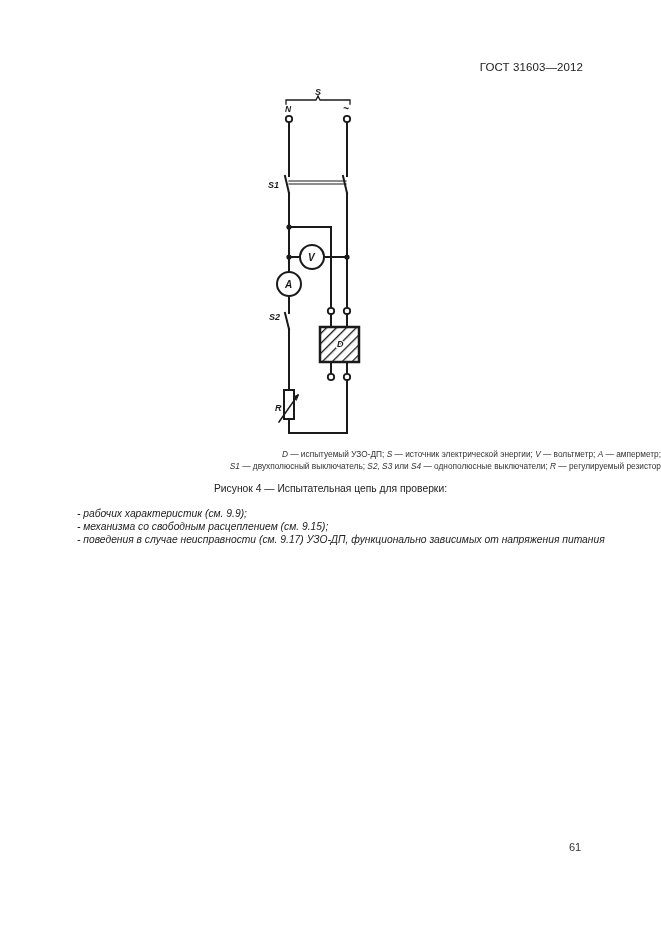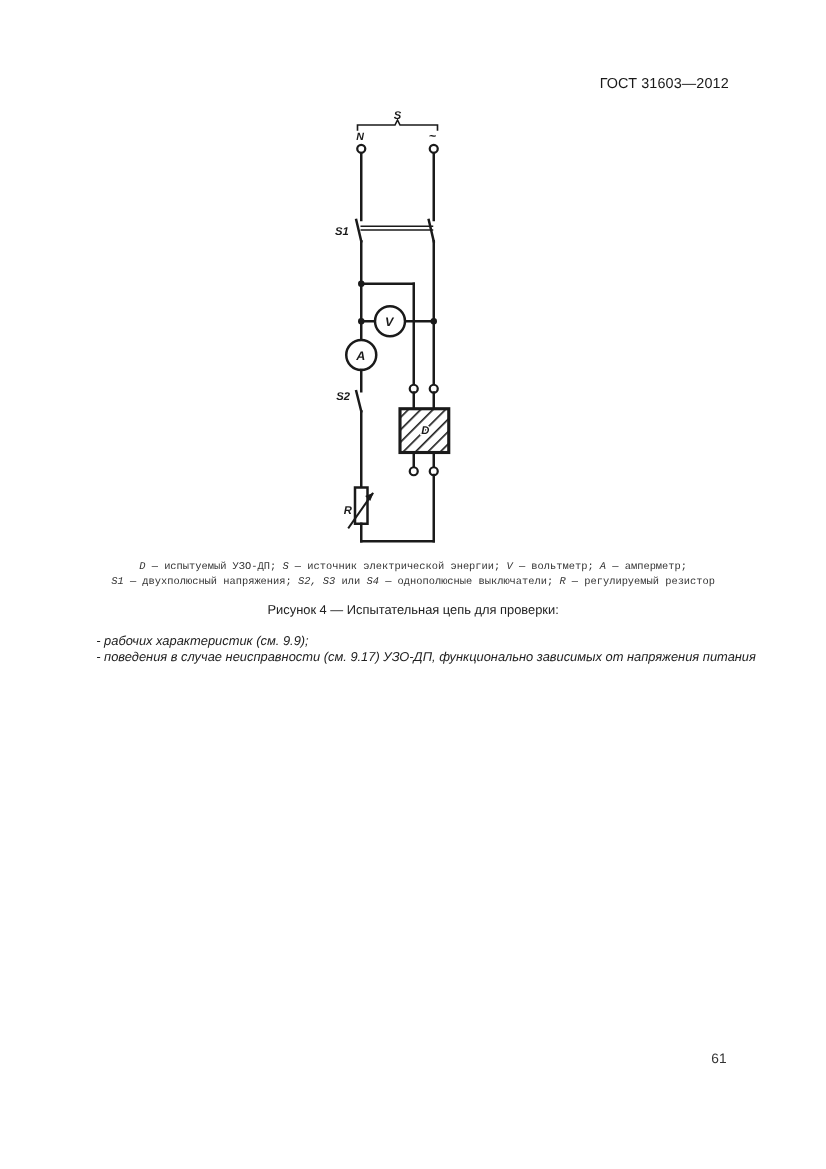--- a/index.html
+++ b/index.html
@@ -1,20 +1,20 @@
 <!DOCTYPE html>
 <html><head>
 <meta charset="utf-8">
 <style>
   html, body { margin: 0; padding: 0; background: #ffffff; }
   body { width: 661px; height: 935px; position: relative; overflow: hidden;
          font-family: "Liberation Sans", sans-serif; color: #1a1a1a; }
   .header { position: absolute; top: 61px; right: 78px; font-size: 11.5px; font-weight: normal; letter-spacing: 0.1px; }
   .diagram { position: absolute; left: 0; top: 0; }
-  .legend { position: absolute; left: 0; width: 661px; text-align: center; font-size: 8.3px; color: #333; line-height: 12px; font-family: Liberation Mono, monospace; }
+  .legend { position: absolute; left: 0; width: 661px; text-align: right; font-size: 8.3px; color: #333; line-height: 12px; }
   .legend i { font-style: italic; }
   .caption { position: absolute; top: 483px; left: 0; width: 661px; text-align: center; font-size: 10.3px; color: #222; }
   .list { position: absolute; top: 507px; left: 77px; font-size: 10.3px; color: #222; line-height: 13.2px; margin: 0; padding: 0; list-style: none; font-style: italic; }
   .list li { white-space: nowrap; }
   .page-num { position: absolute; top: 841px; left: 569px; font-size: 11px; color: #333; text-align: center; }
   svg text { font-family: "Liberation Sans", sans-serif; font-style: italic; font-weight: bold; fill: #1a1a1a; }
 </style>
 </head>
 <body>
 
@@ -97,23 +97,24 @@
   <text x="285" y="288" font-size="10">A</text>
   <text x="269" y="320" font-size="9">S2</text>
   <text x="337" y="347" font-size="9" style="paint-order:stroke;stroke:#fff;stroke-width:2px">D</text>
   <text x="275" y="411" font-size="9">R</text>
 </svg>
 
 <div class="legend" style="top:448px;">
   <i>D</i><span> — испытуемый УЗО-ДП; </span><i>S</i><span> — источник электрической энергии; </span><i>V</i><span> — вольтметр; </span><i>A</i><span> — амперметр;</span>
 </div>
 <div class="legend" style="top:460px;">
-  <i>S1</i><span> — двухполюсный напряжения; </span><i>S2, S3</i><span> или </span><i>S4</i><span> — однополюсные выключатели; </span><i>R</i><span> — регулируемый резистор</span>
+  <i>S1</i><span> — двухполюсный выключатель; </span><i>S2, S3</i><span> или </span><i>S4</i><span> — однополюсные выключатели; </span><i>R</i><span> — регулируемый резистор</span>
 </div>
 
 <div class="caption">Рисунок 4 — Испытательная цепь для проверки:</div>
 
 <ul class="list">
   <li>-  рабочих характеристик (см. 9.9);</li>
+  <li>-  механизма со свободным расцеплением (см. 9.15);</li>
   <li>-  поведения в случае неисправности (см. 9.17) УЗО-ДП, функционально зависимых от напряжения питания</li>
 </ul>
 
 <div class="page-num">61</div>
 
 </body></html>

